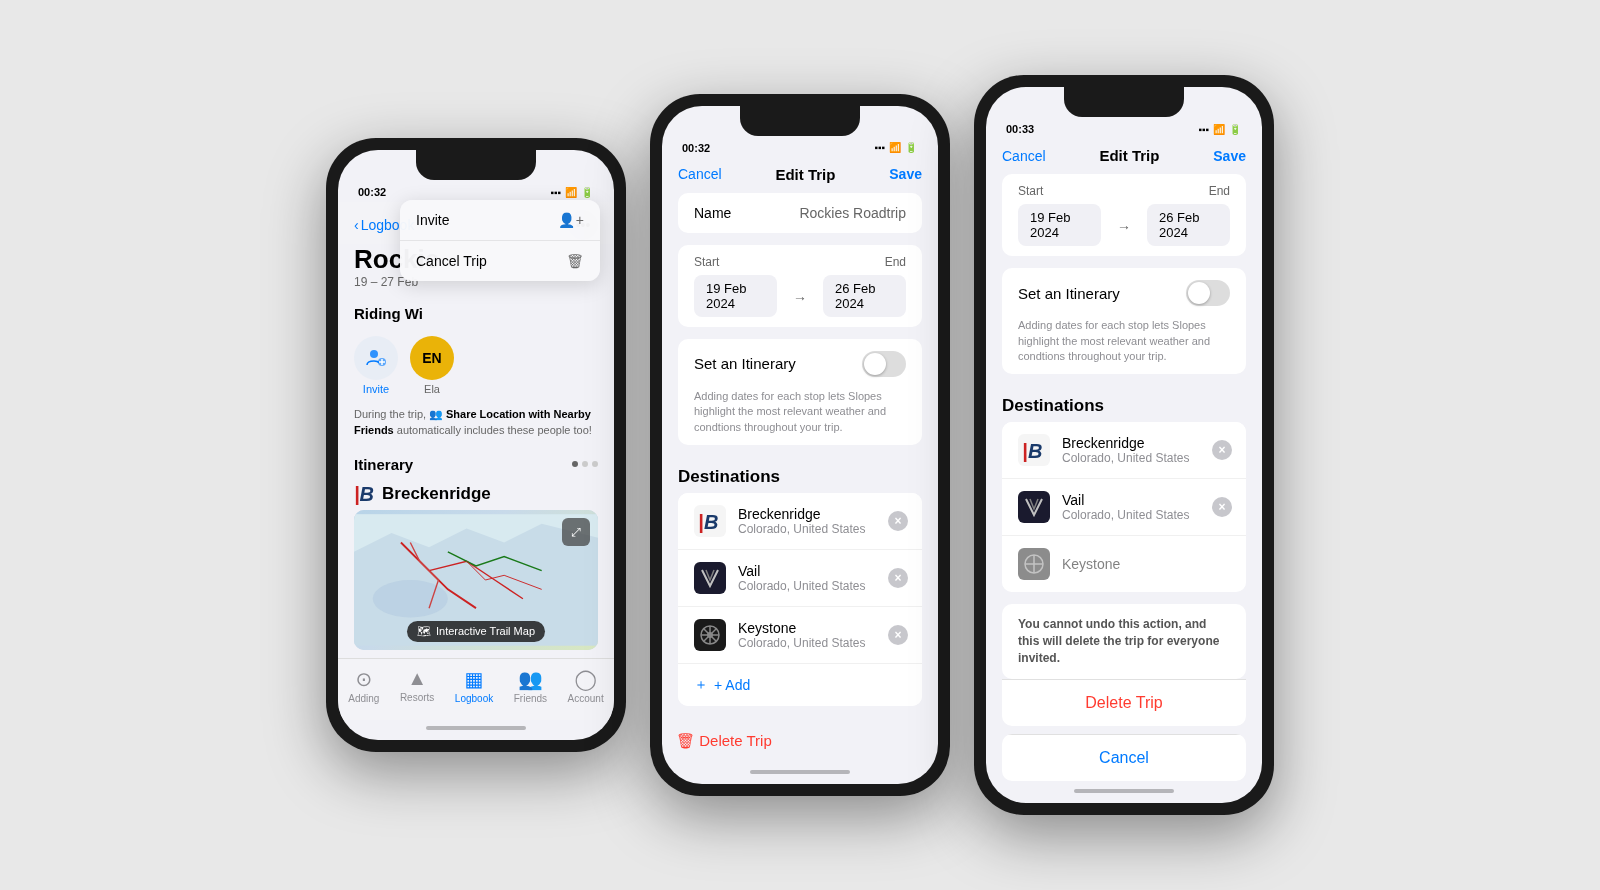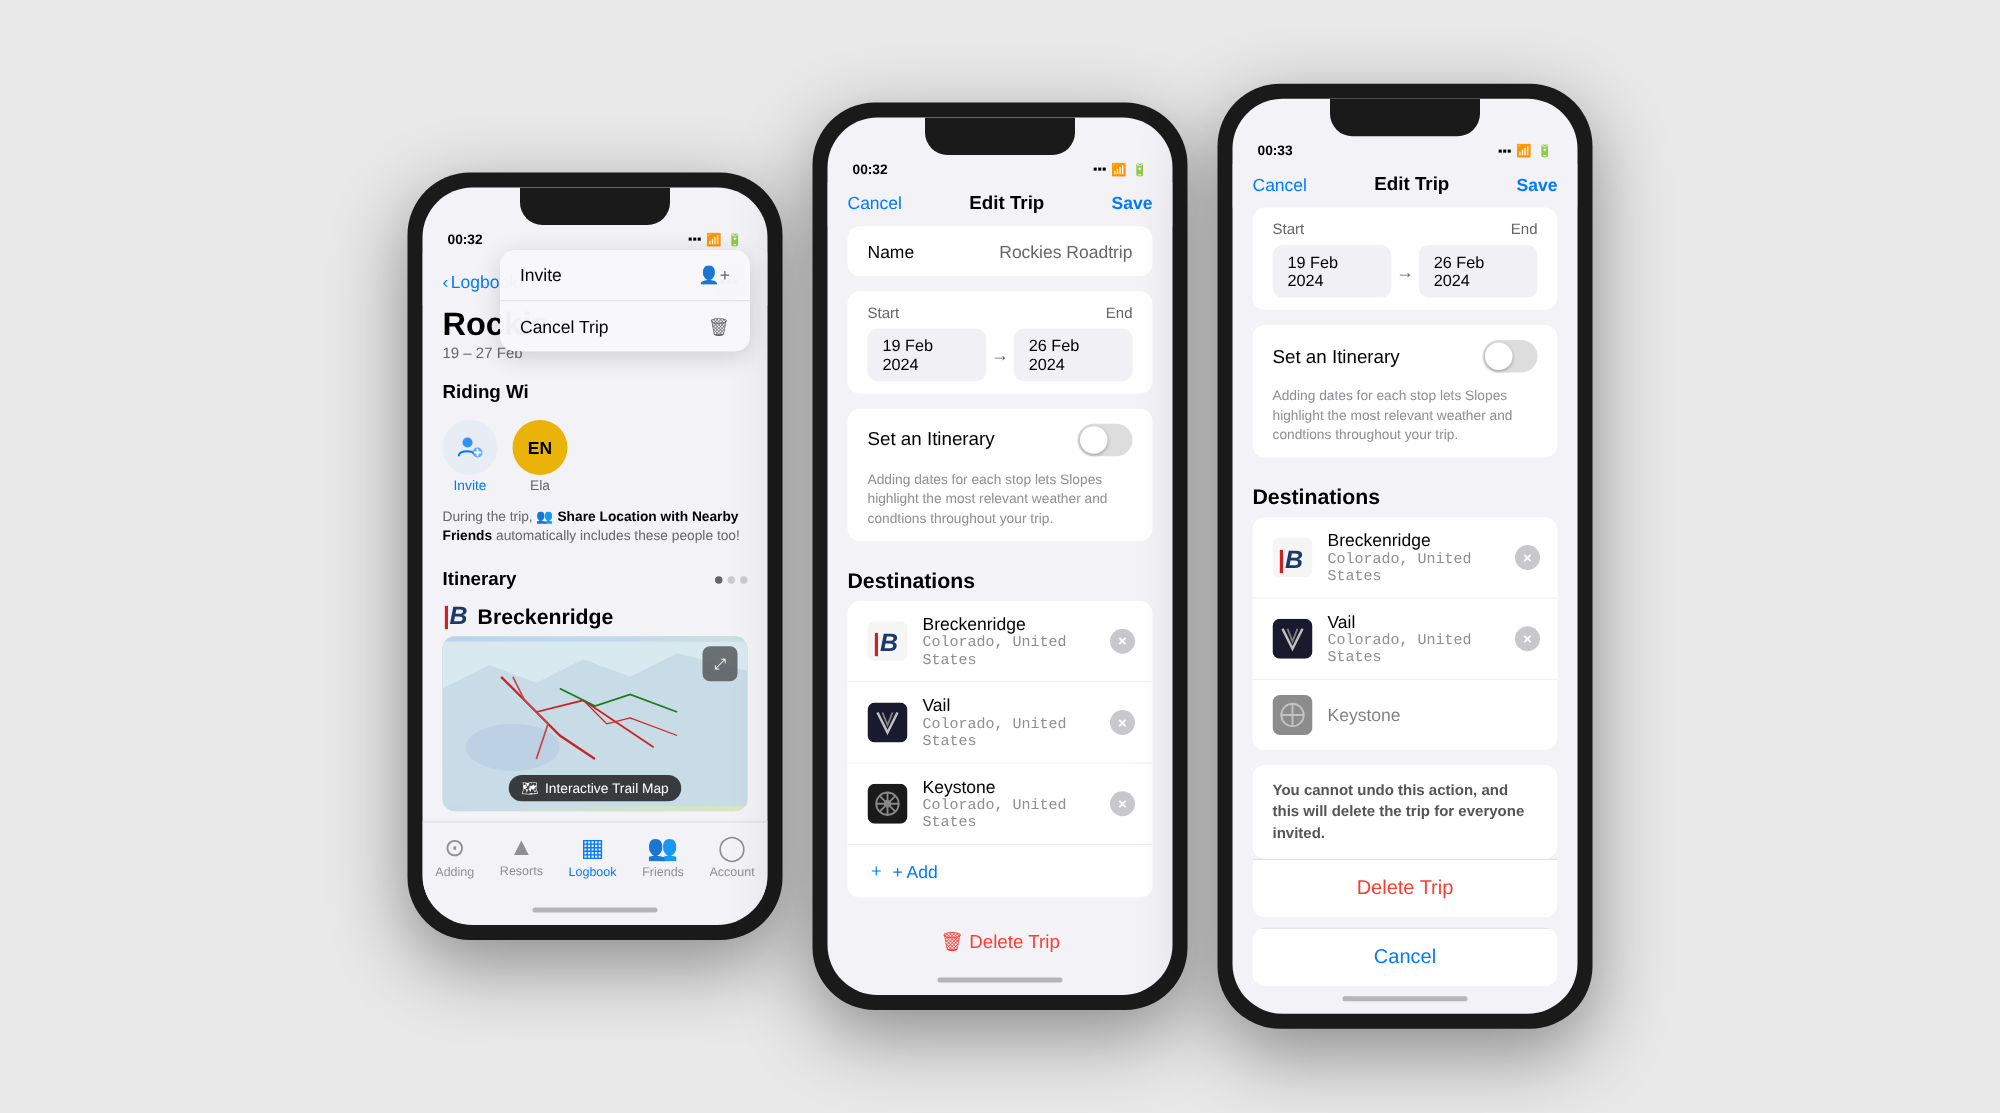--- a/index.html
+++ b/index.html
@@ -319,21 +319,21 @@
     .date-labels {
       display: flex;
       justify-content: space-between;
       font-size: 12px;
       color: #666;
       margin-bottom: 6px;
     }
     .date-pills {
       display: flex;
       align-items: center;
-      gap: 4px;
+      gap: 16px;
     }
     .date-pill {
       background: #f0f0f5;
       border-radius: 8px;
       padding: 6px 12px;
       font-size: 13px;
       color: #000;
     }
     .date-arrow {
       color: #666;
@@ -408,21 +408,20 @@
       flex: 1;
     }
     .dest-name {
       font-size: 14px;
       font-weight: 500;
       color: #000;
     }
     .dest-location {
       font-size: 12px;
       color: #8e8e93;
-      font-family: Liberation Mono, monospace;
     }
     .dest-remove {
       width: 20px;
       height: 20px;
       border-radius: 50%;
       background: #c7c7cc;
       color: #fff;
       display: flex;
       align-items: center;
       justify-content: center;
@@ -434,21 +433,20 @@
       display: flex;
       align-items: center;
       gap: 6px;
       padding: 12px 16px;
       color: #007aff;
       font-size: 14px;
       background: #fff;
     }
 
     .delete-trip-btn {
-      text-align: center;
       padding: 14px;
       color: #ff3b30;
       font-size: 15px;
       font-weight: 500;
     }
 
     
     .delete-confirm-overlay {
       background: #fff;
       margin: 0 16px;

